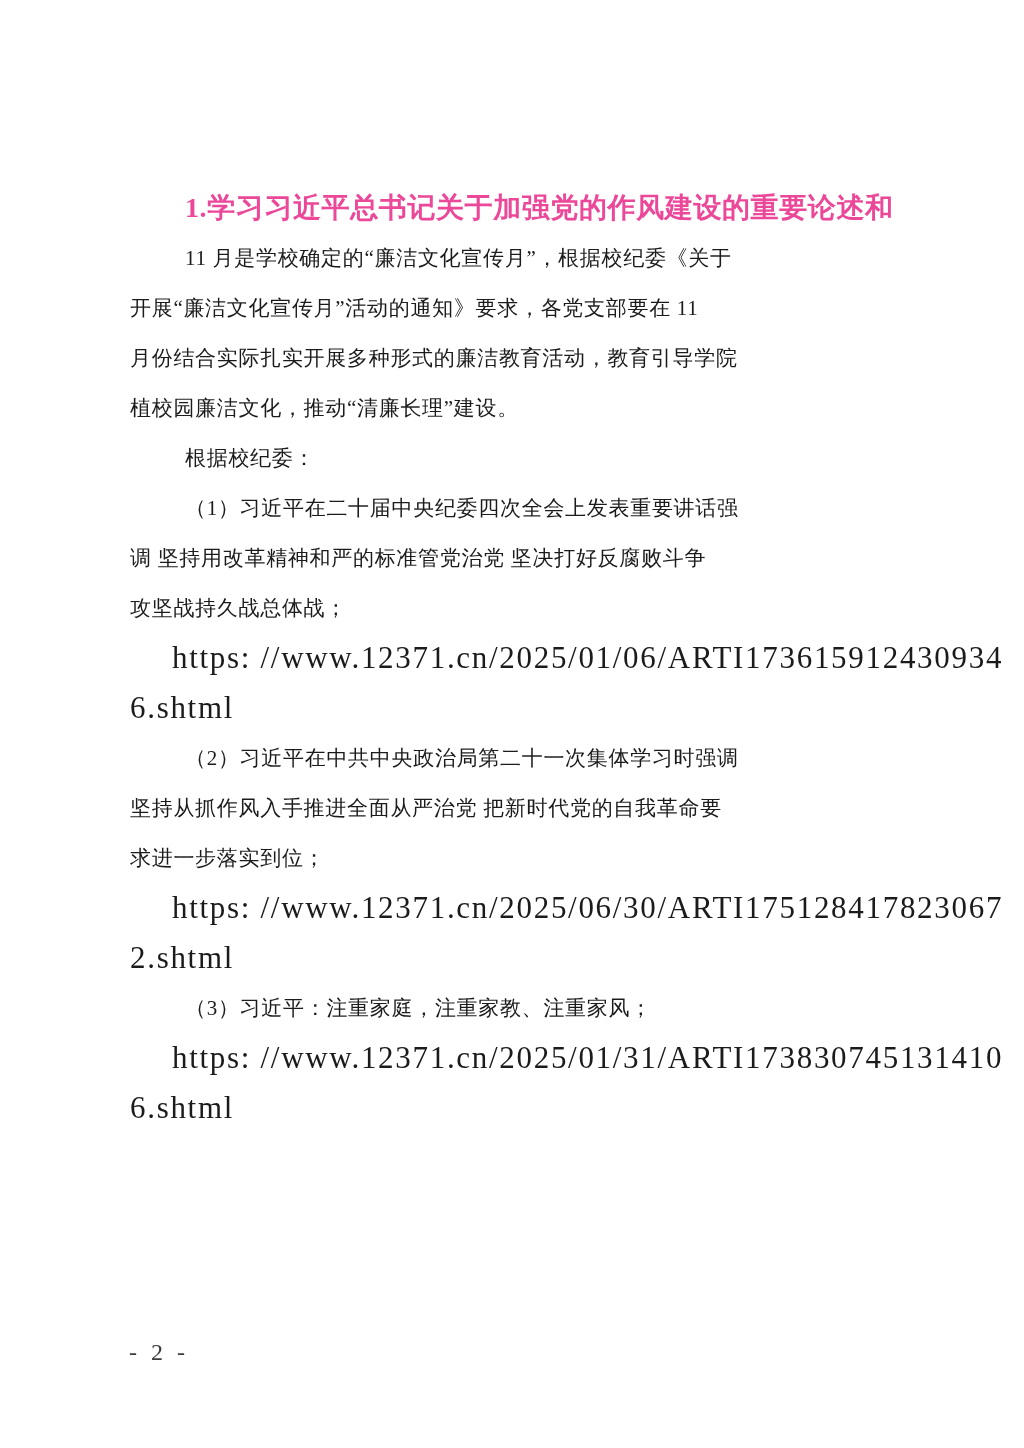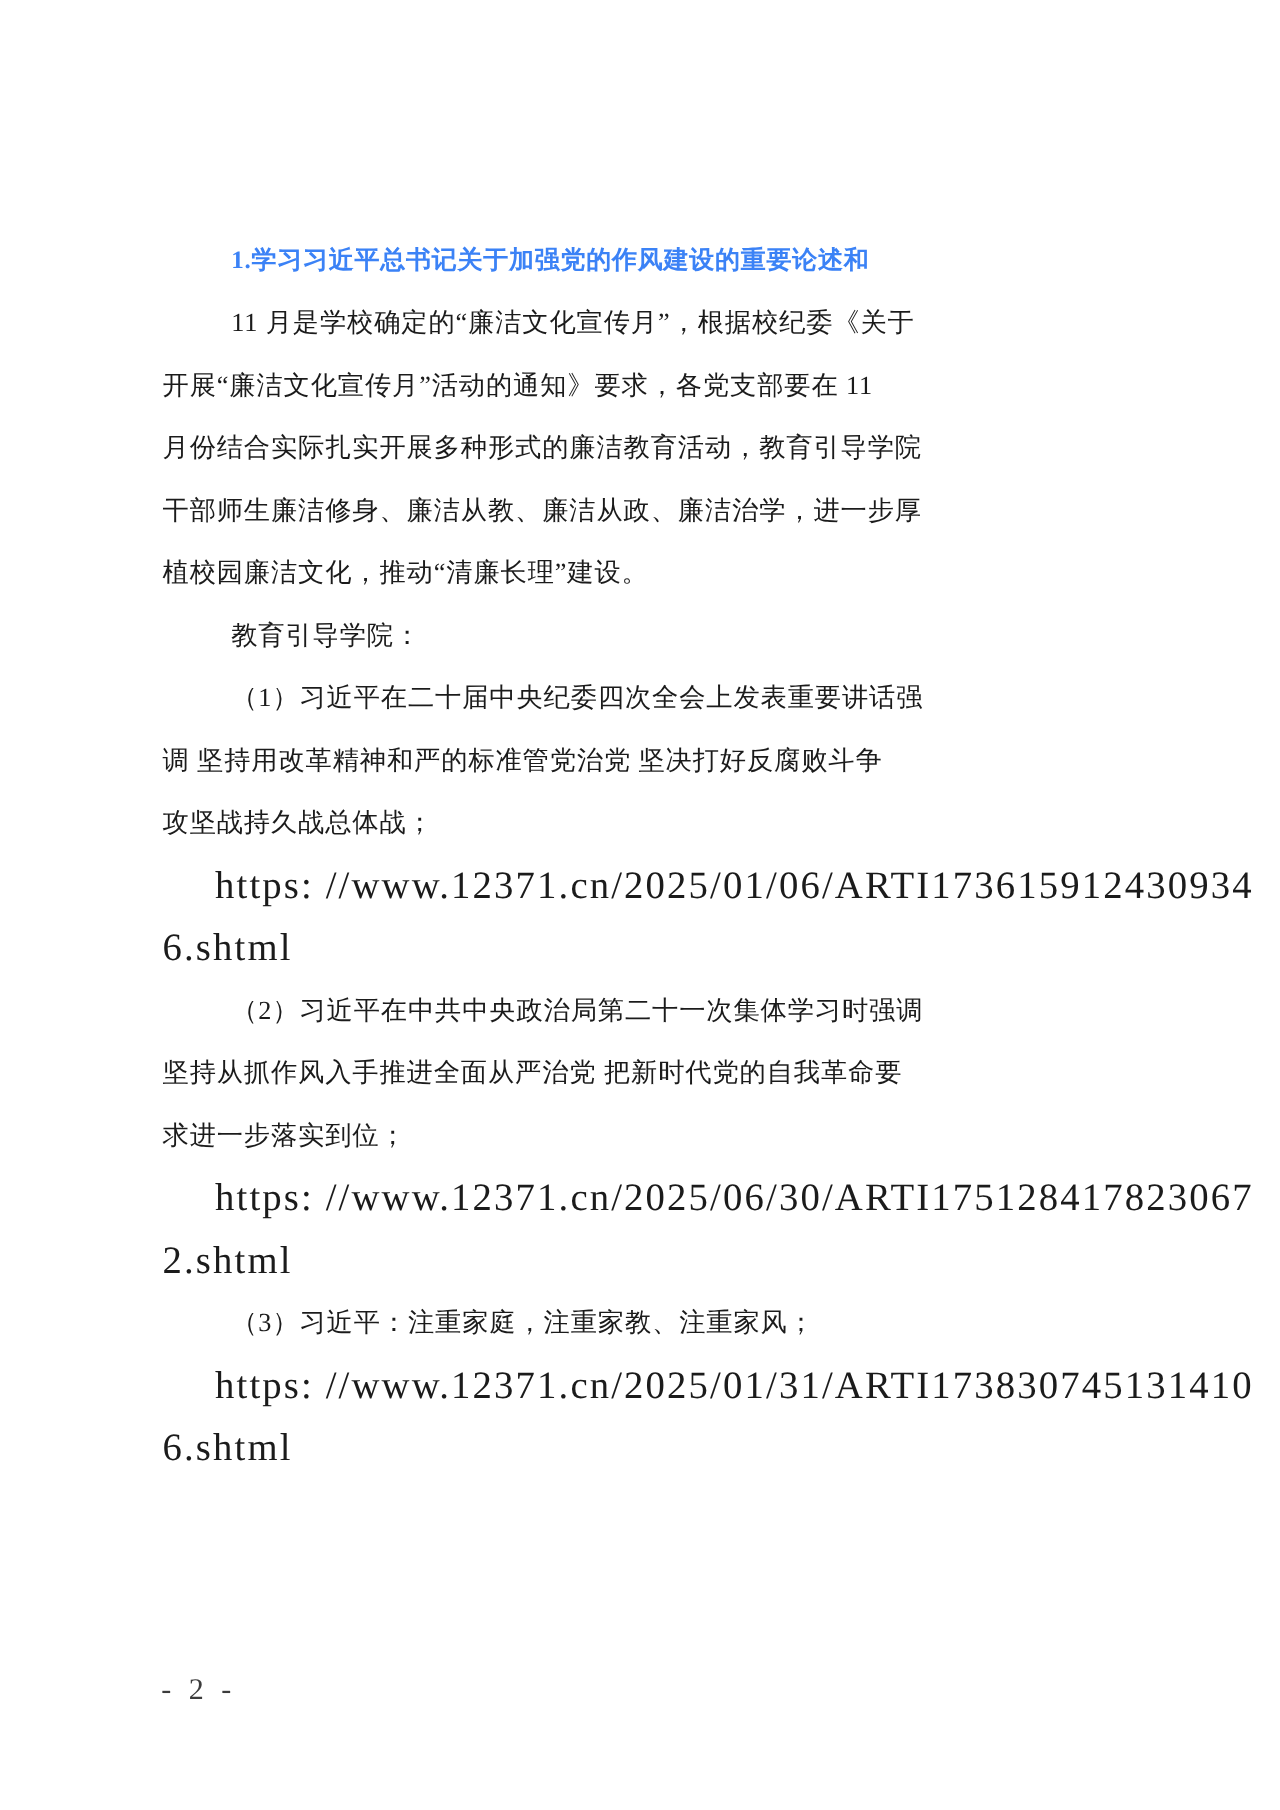--- a/index.html
+++ b/index.html
@@ -26,23 +26,23 @@
   .ln {
     height: 50px;
     line-height: 50px;
     font-size: 21px;
     letter-spacing: 0.7px;
     white-space: pre;
     color: #1b1b1b;
   }
   .ln.bold {
     font-weight: bold;
-    font-size: 20px;
+    font-size: 28px;
     letter-spacing: 0.6px;
-    color: #3b82f6;
+    color: #ec4899;
     font-family: Liberation Serif, serif;
   }
   .ind {
     padding-left: 55px;
   }
   .url {
     font-family: "Liberation Serif", "DejaVu Serif", serif;
     letter-spacing: 1.7px;
     font-size: 31px;
   }
@@ -65,24 +65,23 @@
 <body>
 
 <div class="page">
   <div class="content">
 
     <div class="ln bold ind">1.学习习近平总书记关于加强党的作风建设的重要论述和</div>
 
     <div class="ln ind">11 月是学校确定的“廉洁文化宣传月”，根据校纪委《关于</div>
     <div class="ln">开展“廉洁文化宣传月”活动的通知》要求，各党支部要在 11</div>
     <div class="ln">月份结合实际扎实开展多种形式的廉洁教育活动，教育引导学院</div>
-    <div class="ln">干部师生廉洁修身、廉洁从教、廉洁从政、廉洁治学，进一步厚</div>
     <div class="ln">植校园廉洁文化，推动“清廉长理”建设。</div>
 
-    <div class="ln ind">教育引导学院：</div>
+    <div class="ln ind">根据校纪委：</div>
 
     <div class="ln ind">（1）习近平在二十届中央纪委四次全会上发表重要讲话强</div>
     <div class="ln">调 坚持用改革精神和严的标准管党治党 坚决打好反腐败斗争</div>
     <div class="ln">攻坚战持久战总体战；</div>
 
     <div class="ln url uind">https: //www.12371.cn/2025/01/06/ARTI173615912430934</div>
     <div class="ln url">6.shtml</div>
 
     <div class="ln ind">（2）习近平在中共中央政治局第二十一次集体学习时强调</div>
     <div class="ln">坚持从抓作风入手推进全面从严治党 把新时代党的自我革命要</div>

